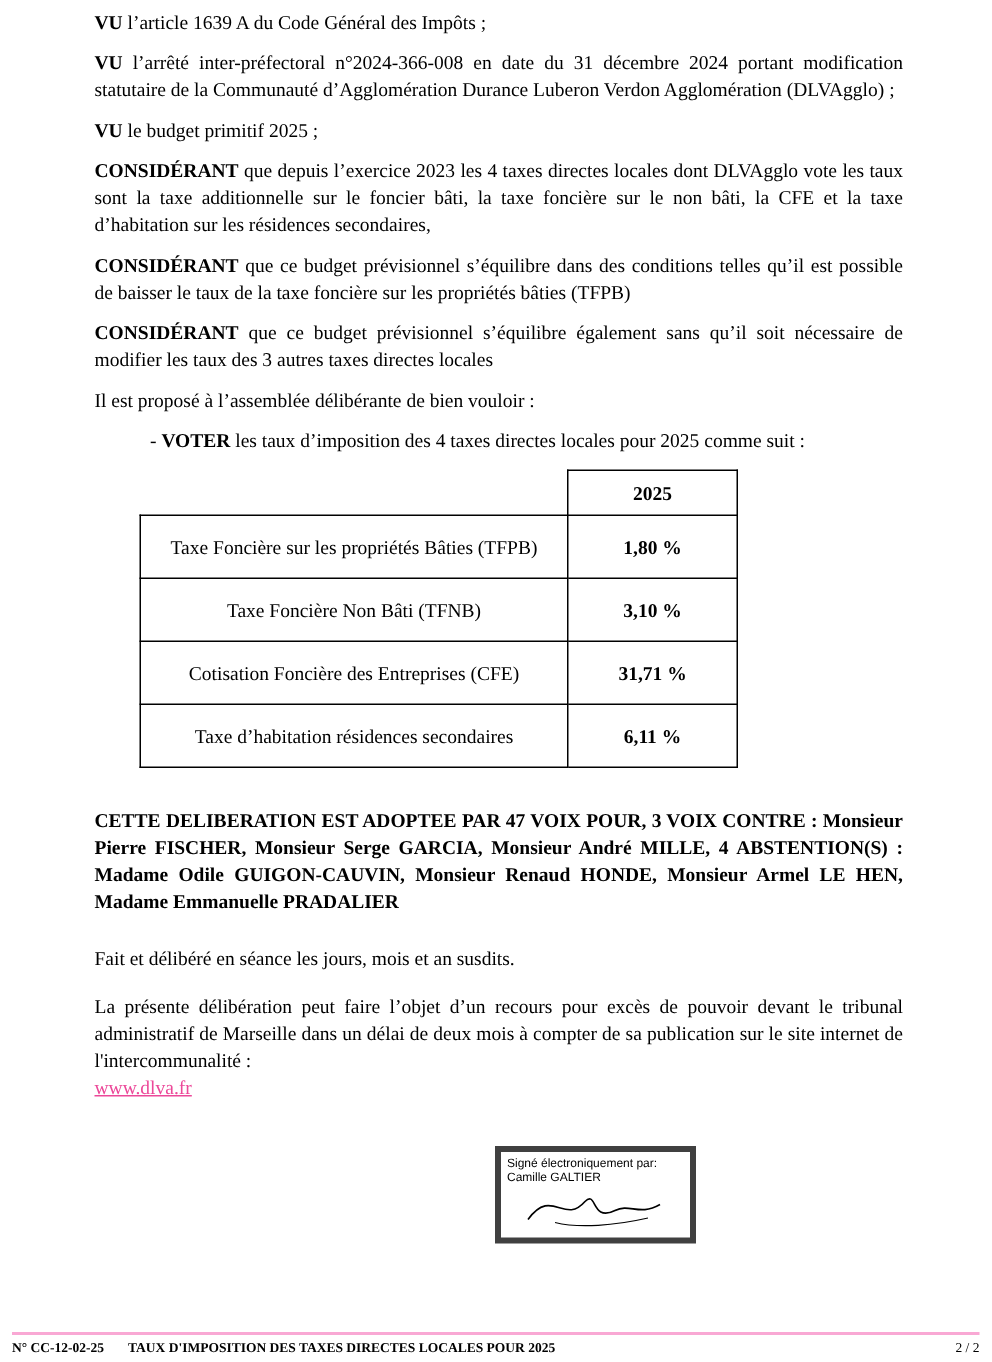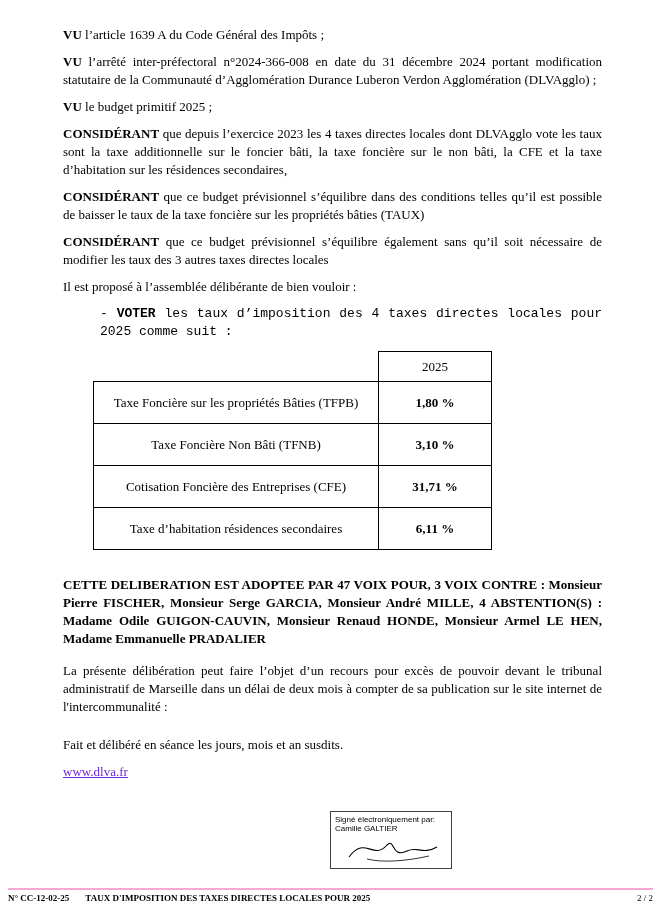--- a/index.html
+++ b/index.html
@@ -3,69 +3,68 @@
 <meta charset="utf-8">
 <style>
   * { margin: 0; padding: 0; box-sizing: border-box; }
   html, body { background: #ffffff; }
   body {
     width: 661px; height: 908px;
     position: relative; overflow: hidden;
     font-family: "Liberation Serif", serif;
     color: #000;
   }
-  .content { padding: 6px 59px 0 63px; margin-top: 20px; }
+  .content { padding: 6px 59px 0 63px; }
   p.para {
     font-size: 13px; line-height: 18px;
     text-align: justify;
     margin: 0 0 9px 0;
   }
   .lead { font-weight: bold; }
   .proposal { text-align: left; }
   .voter-line {
     margin-top: 6px; margin-bottom: 0;
     padding-left: 37px;
     text-align: left;
-    font-family: Liberation Mono, monospace;
   }
   table.rates {
     border-collapse: collapse;
     margin: 10px 0 0 30px;
     font-size: 13px;
   }
   table.rates td {
     border: 1px solid #000;
     text-align: center;
     vertical-align: middle;
     padding: 2px 6px;
   }
   table.rates td.spacer-cell { border: none; }
   table.rates td.label-cell { width: 285px; height: 42px; }
   table.rates td.value-cell { width: 113px; font-weight: bold; }
-  table.rates td.year-cell  { height: 30px; font-weight: normal; }
+  table.rates td.year-cell  { height: 30px; font-weight: bold; }
   p.adoption {
     margin-top: 26px;
     font-weight: bold;
     font-size: 13px; line-height: 18px;
     text-align: justify;
   }
   p.fait-line { margin-top: 20px; font-size: 13px; line-height: 18px; }
   p.recours { margin-top: 14px; margin-bottom: 0; }
   .link-line { font-size: 13px; line-height: 18px; }
-  a.doc-link { color: #6d28d9; text-decoration: underline; }
+  a.doc-link { color: #ec4899; text-decoration: underline; }
   p.president-line {
     margin-top: 14px;
     padding-left: 272px;
     font-size: 13px; line-height: 18px;
     text-align: left;
   }
   .signature-box {
     margin: 30px 0 0 267px;
-    width: 122px;
-    border: 1px solid #404040;
+    width: 134px;
+    border: 4px solid #404040;
     padding: 3px 4px 1px 4px;
   }
   .signature-box .sig-line {
     font-family: "Liberation Sans", sans-serif;
     font-size: 8px; line-height: 9px;
     text-align: left;
   }
   .footer {
     position: absolute;
     left: 8px; right: 8px; bottom: 4px;
@@ -86,21 +85,21 @@
 
     <p class="para"><span class="lead">VU</span><span> l’article 1639 A du Code Général des Impôts ;</span></p>
 
     <p class="para"><span class="lead">VU</span><span> l’arrêté inter-préfectoral n°2024-366-008 en date du 31 décembre 2024 portant modification statutaire de la Communauté d’Agglomération Durance Luberon Verdon Agglomération (DLVAgglo) ;</span></p>
 
     <p class="para"><span class="lead">VU</span><span> le budget primitif 2025 ;</span></p>
 
     <p class="para"><span class="lead">CONSIDÉRANT</span><span> que depuis l’exercice 2023 les 4 taxes directes locales dont DLVAgglo vote les taux sont la taxe additionnelle sur le foncier bâti, la taxe foncière sur le non bâti, la CFE et la taxe d’habitation sur les résidences secondaires,</span></p>
 
 
-    <p class="para"><span class="lead">CONSIDÉRANT</span><span> que ce budget prévisionnel s’équilibre dans des conditions telles qu’il est possible de baisser le taux de la taxe foncière sur les propriétés bâties (TAUX)</span></p>
+    <p class="para"><span class="lead">CONSIDÉRANT</span><span> que ce budget prévisionnel s’équilibre dans des conditions telles qu’il est possible de baisser le taux de la taxe foncière sur les propriétés bâties (TFPB)</span></p>
 
     <p class="para"><span class="lead">CONSIDÉRANT</span><span> que ce budget prévisionnel s’équilibre également sans qu’il soit nécessaire de modifier les taux des 3 autres taxes directes locales</span></p>
 
     <p class="para proposal">Il est proposé à l’assemblée délibérante de bien vouloir :</p>
 
     <p class="para voter-line"><span>- </span><span class="lead">VOTER</span><span> les taux d’imposition des 4 taxes directes locales pour 2025 comme suit :</span></p>
 
     <table class="rates">
       <tbody>
           <tr>
@@ -121,23 +120,23 @@
       </tr>
       <tr>
         <td class="label-cell">Taxe d’habitation résidences secondaires</td>
         <td class="value-cell">6,11 %</td>
       </tr>
     </tbody>
       </table>
 
     <p class="adoption">CETTE DELIBERATION EST ADOPTEE PAR 47 VOIX POUR, 3 VOIX CONTRE : Monsieur Pierre FISCHER, Monsieur Serge GARCIA, Monsieur André MILLE, 4 ABSTENTION(S) : Madame Odile GUIGON-CAUVIN, Monsieur Renaud HONDE, Monsieur Armel LE HEN, Madame Emmanuelle PRADALIER</p>
 
+    <p class="para fait-line">Fait et délibéré en séance les jours, mois et an susdits.</p>
+
     <p class="para recours">La présente délibération peut faire l’objet d’un recours pour excès de pouvoir devant le tribunal administratif de Marseille dans un délai de deux mois à compter de sa publication sur le site internet de l'intercommunalité :</p>
-
-    <p class="para fait-line">Fait et délibéré en séance les jours, mois et an susdits.</p>
     <div class="link-line"><a class="doc-link" href="#" title="www.dlva.fr">www.dlva.fr</a></div>
 
 
     <div class="signature-box">
       <div class="sig-line">Signé électroniquement par:</div>
       <div class="sig-line">Camille GALTIER</div>
       <svg width="118" height="30" viewBox="0 0 118 30">
         <path d="M14 24 C 30 2, 38 28, 52 12 C 60 4, 56 26, 72 18 C 82 13, 88 22, 102 14" stroke="#000" stroke-width="1.1" fill="none"></path>
         <path d="M32 26 C 48 30, 72 28, 94 23" stroke="#000" stroke-width="0.8" fill="none"></path>
       </svg>

